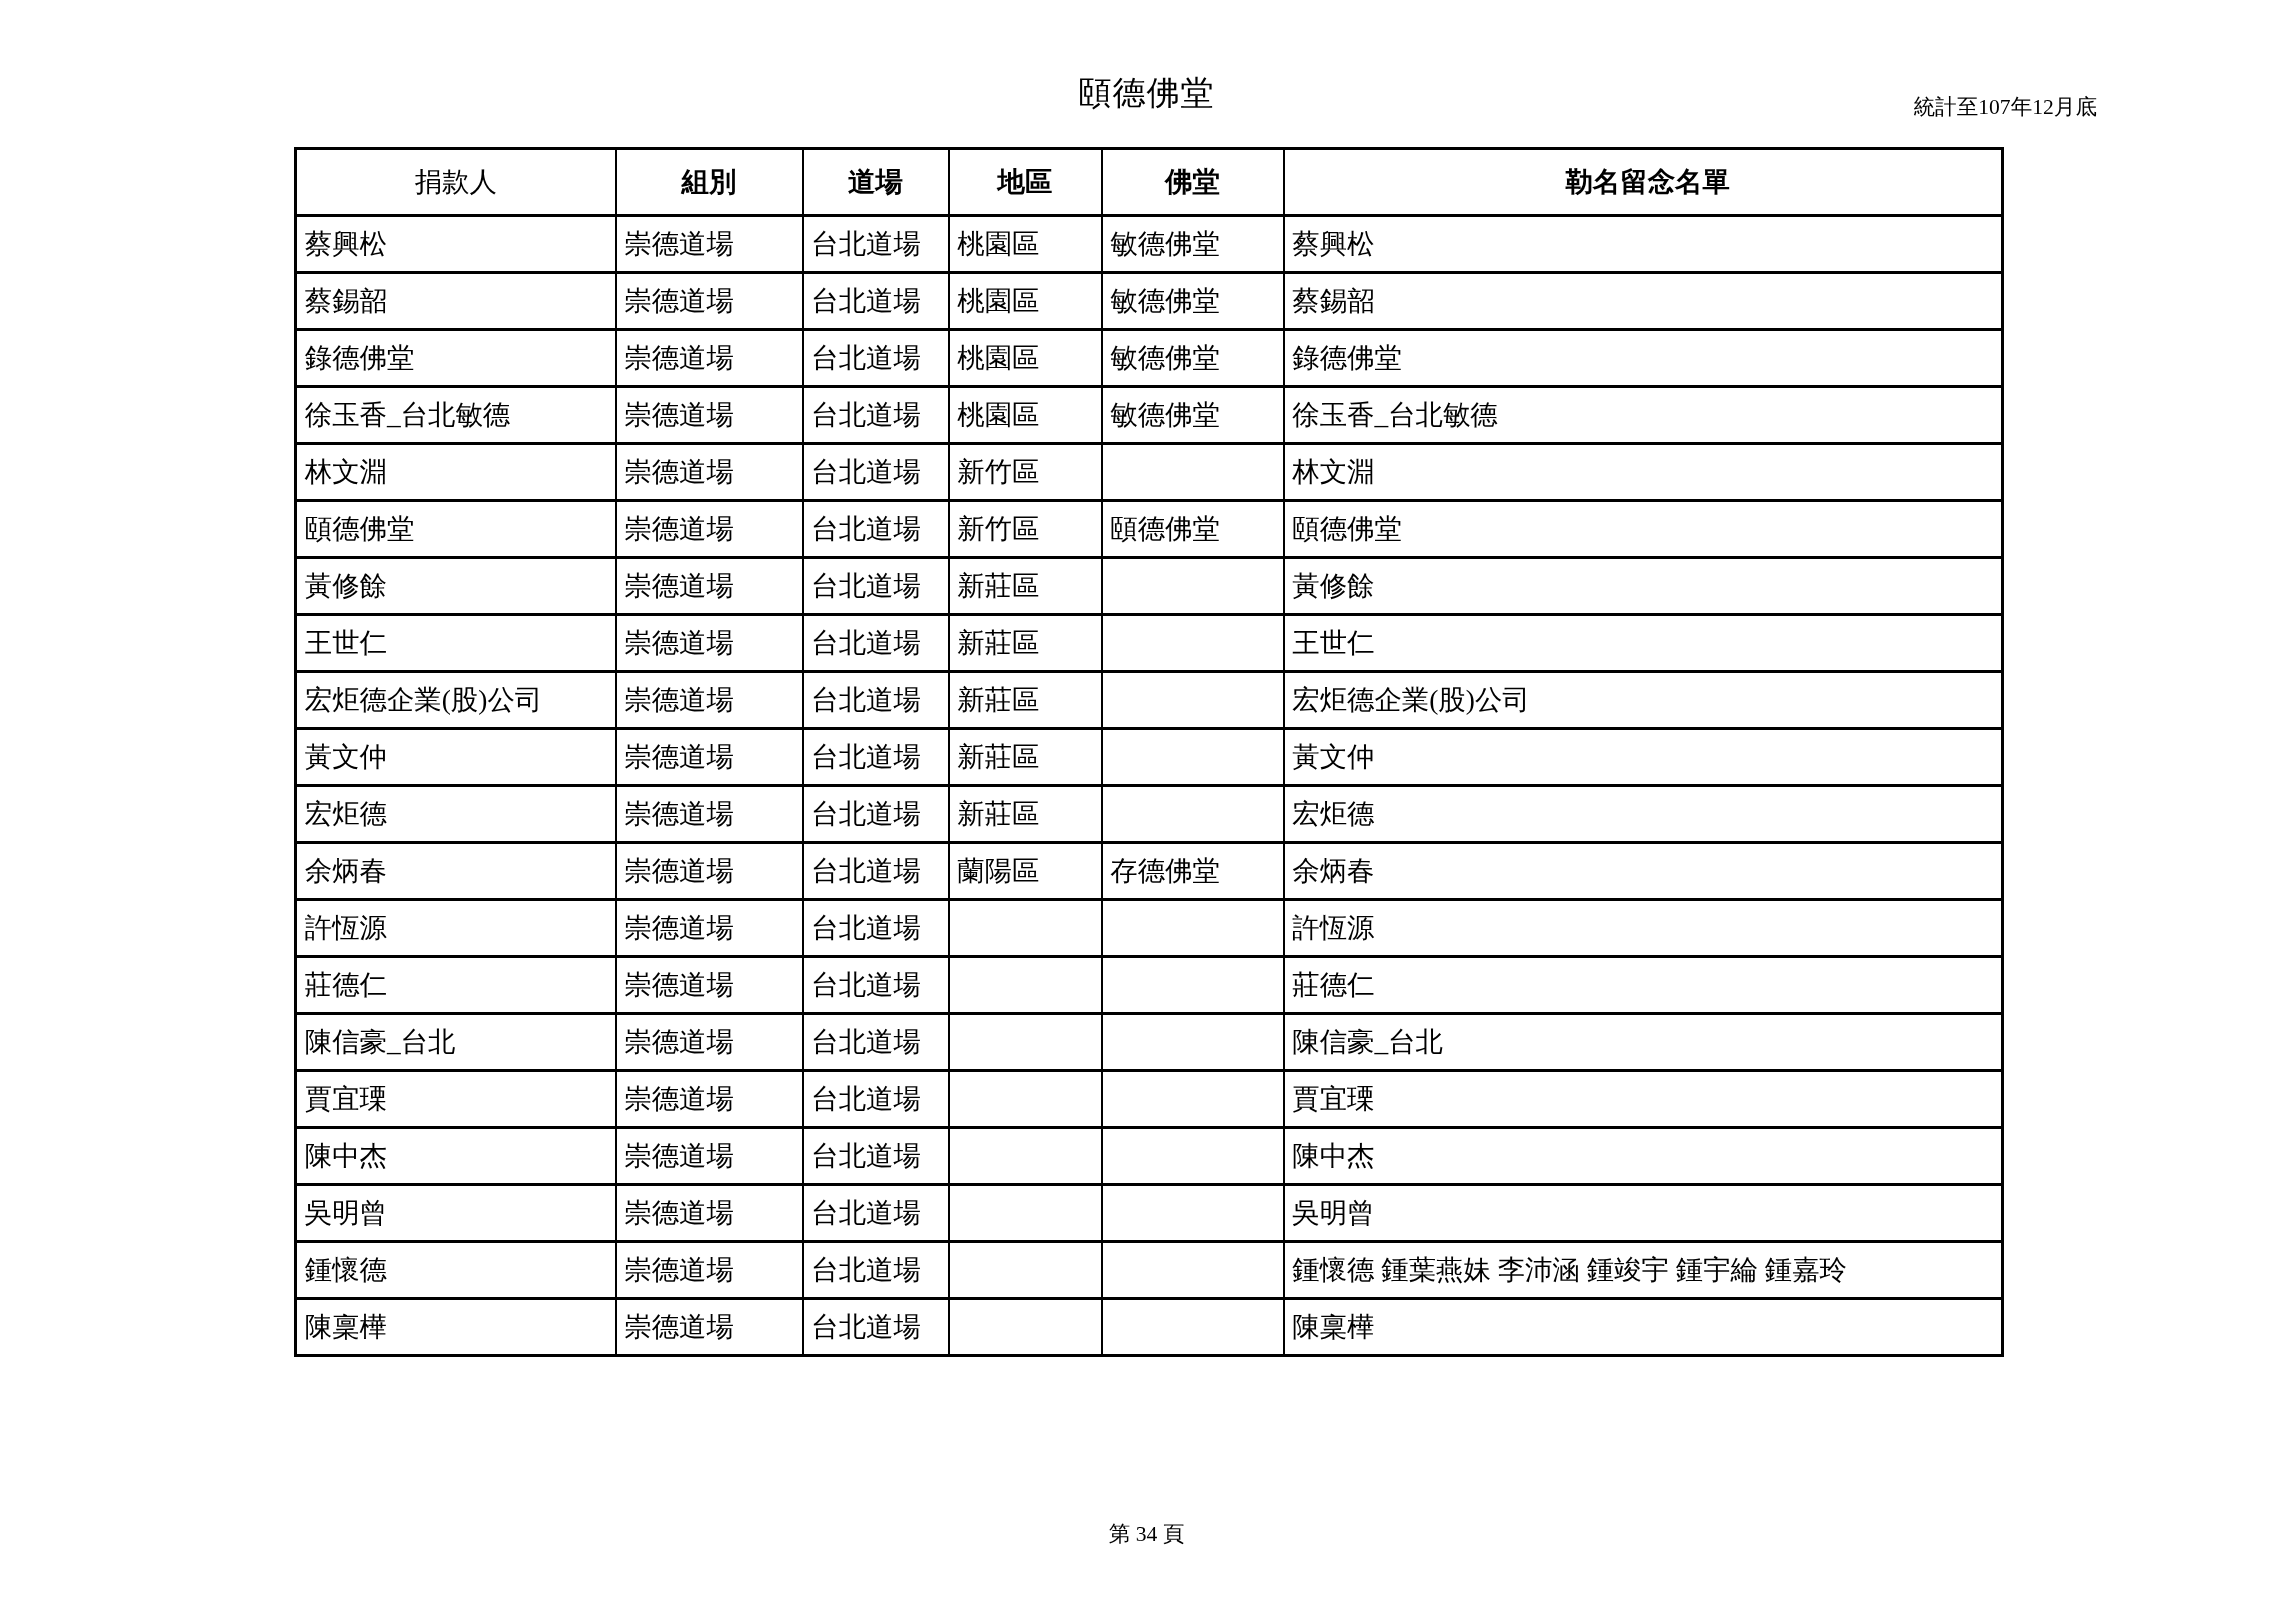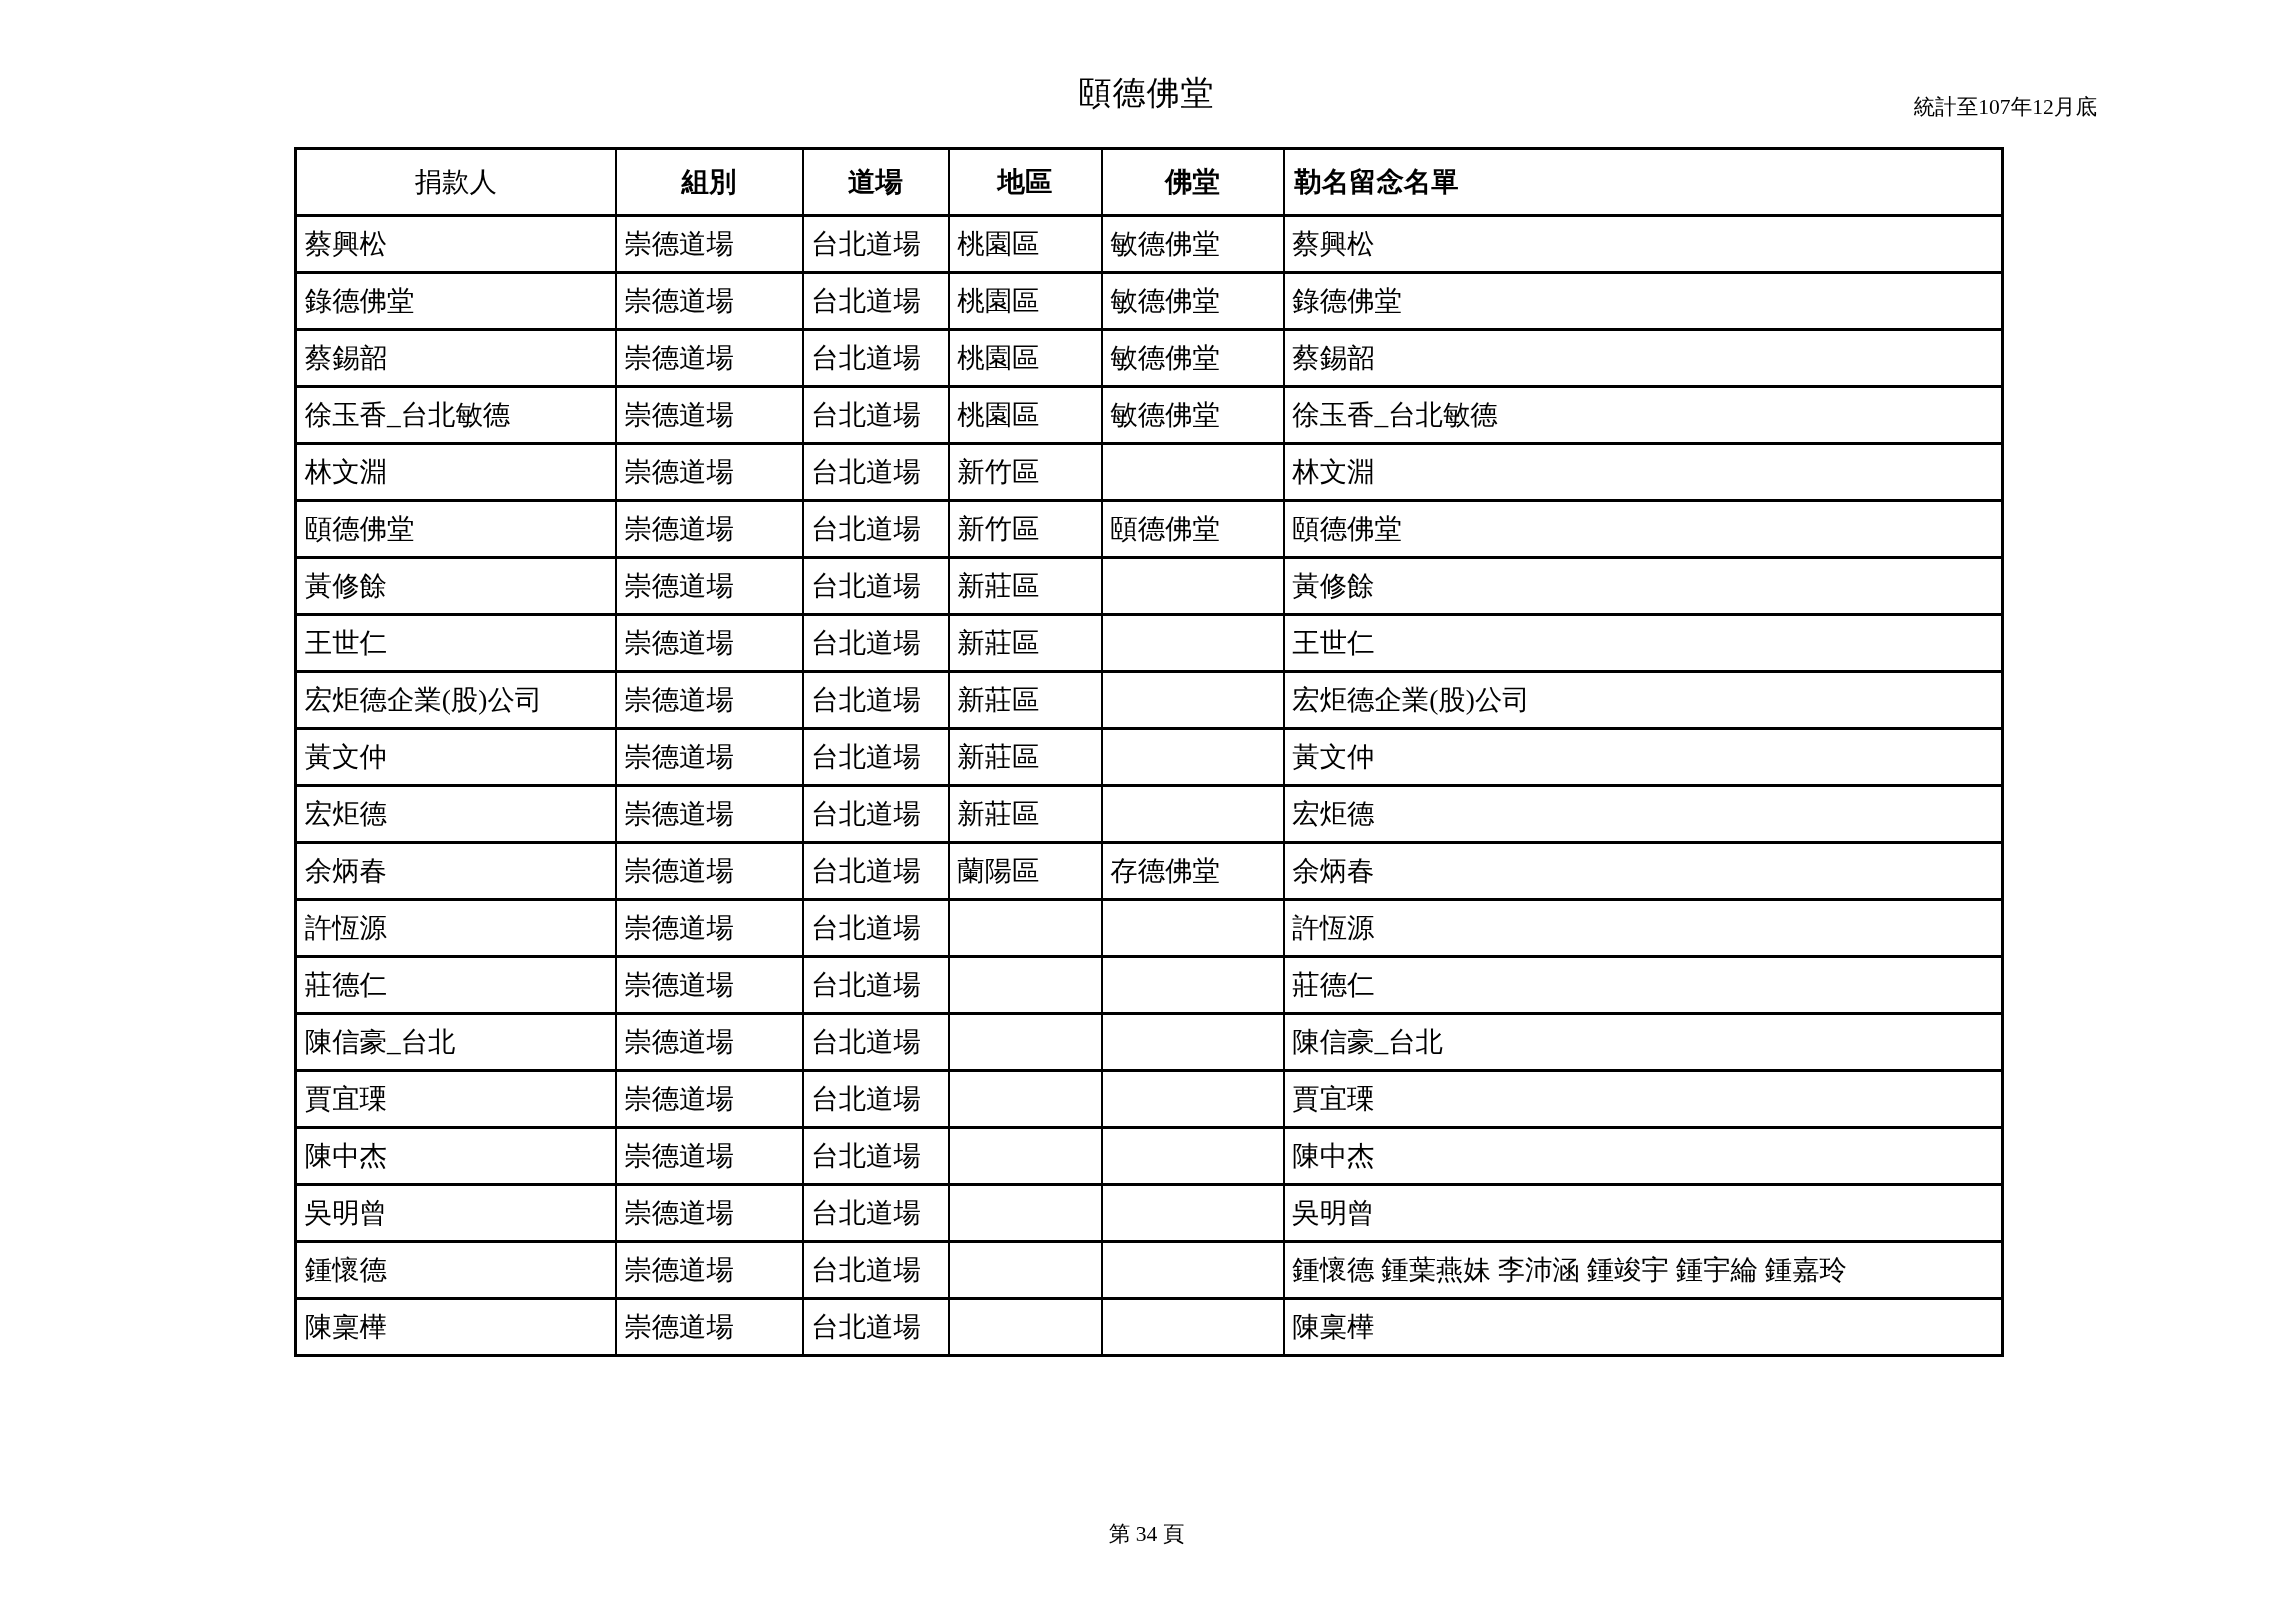--- a/index.html
+++ b/index.html
@@ -64,21 +64,21 @@
   table.donors tbody tr { height: 57px; }
   table.donors th {
     font-weight: bold;
     text-align: center;
     padding: 0;
   }
   table.donors th:first-child {
     font-weight: normal;
   }
   table.donors th:last-child {
-    text-align: left;
+    text-align: center;
     padding-left: 9.8px;
   }
   .page-footer {
     position: absolute;
     top: 1519px;
     left: 0;
     width: 2293px;
     text-align: center;
     font-size: 21.6px;
     color: #000000;
@@ -115,34 +115,34 @@
     <tbody>
         <tr>
           <td>蔡興松</td>
           <td>崇德道場</td>
           <td>台北道場</td>
           <td>桃園區</td>
           <td>敏德佛堂</td>
           <td>蔡興松</td>
         </tr>
         <tr>
+          <td>蔡錫韶</td>
+          <td>崇德道場</td>
+          <td>台北道場</td>
+          <td>桃園區</td>
+          <td>敏德佛堂</td>
+          <td>蔡錫韶</td>
+        </tr>
+        <tr>
           <td>錄德佛堂</td>
           <td>崇德道場</td>
           <td>台北道場</td>
           <td>桃園區</td>
           <td>敏德佛堂</td>
           <td>錄德佛堂</td>
-        </tr>
-        <tr>
-          <td>蔡錫韶</td>
-          <td>崇德道場</td>
-          <td>台北道場</td>
-          <td>桃園區</td>
-          <td>敏德佛堂</td>
-          <td>蔡錫韶</td>
         </tr>
         <tr>
           <td>徐玉香_台北敏德</td>
           <td>崇德道場</td>
           <td>台北道場</td>
           <td>桃園區</td>
           <td>敏德佛堂</td>
           <td>徐玉香_台北敏德</td>
         </tr>
         <tr>

